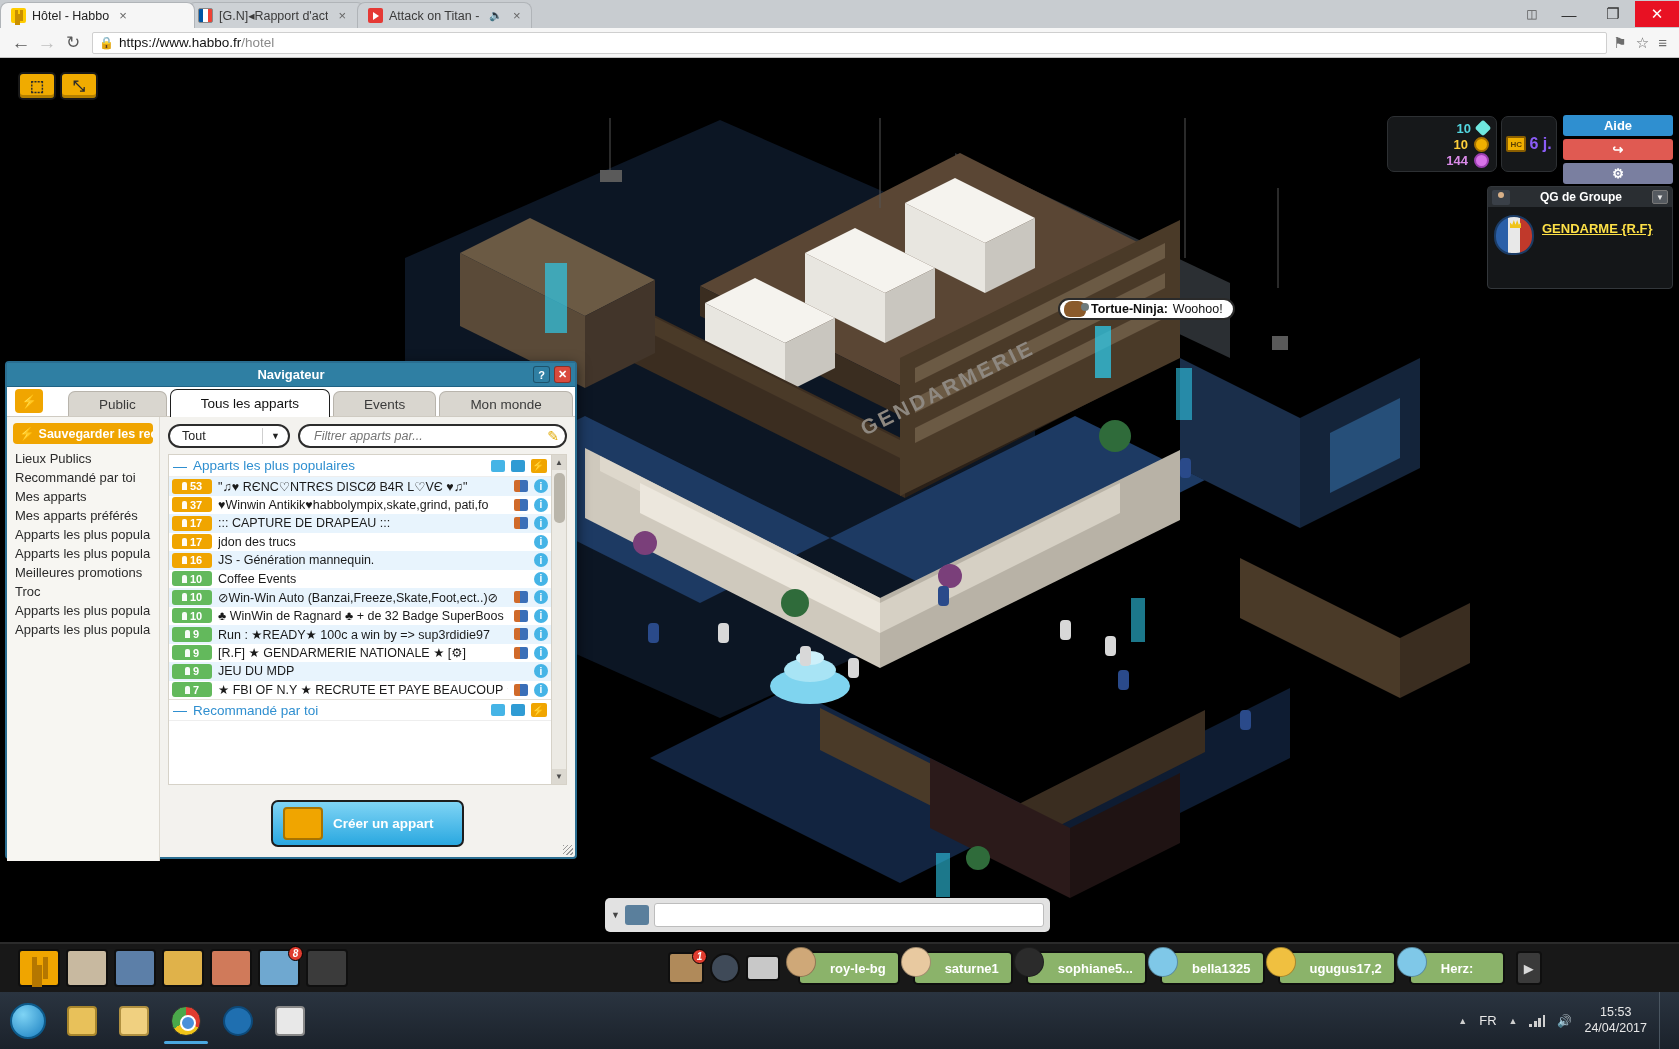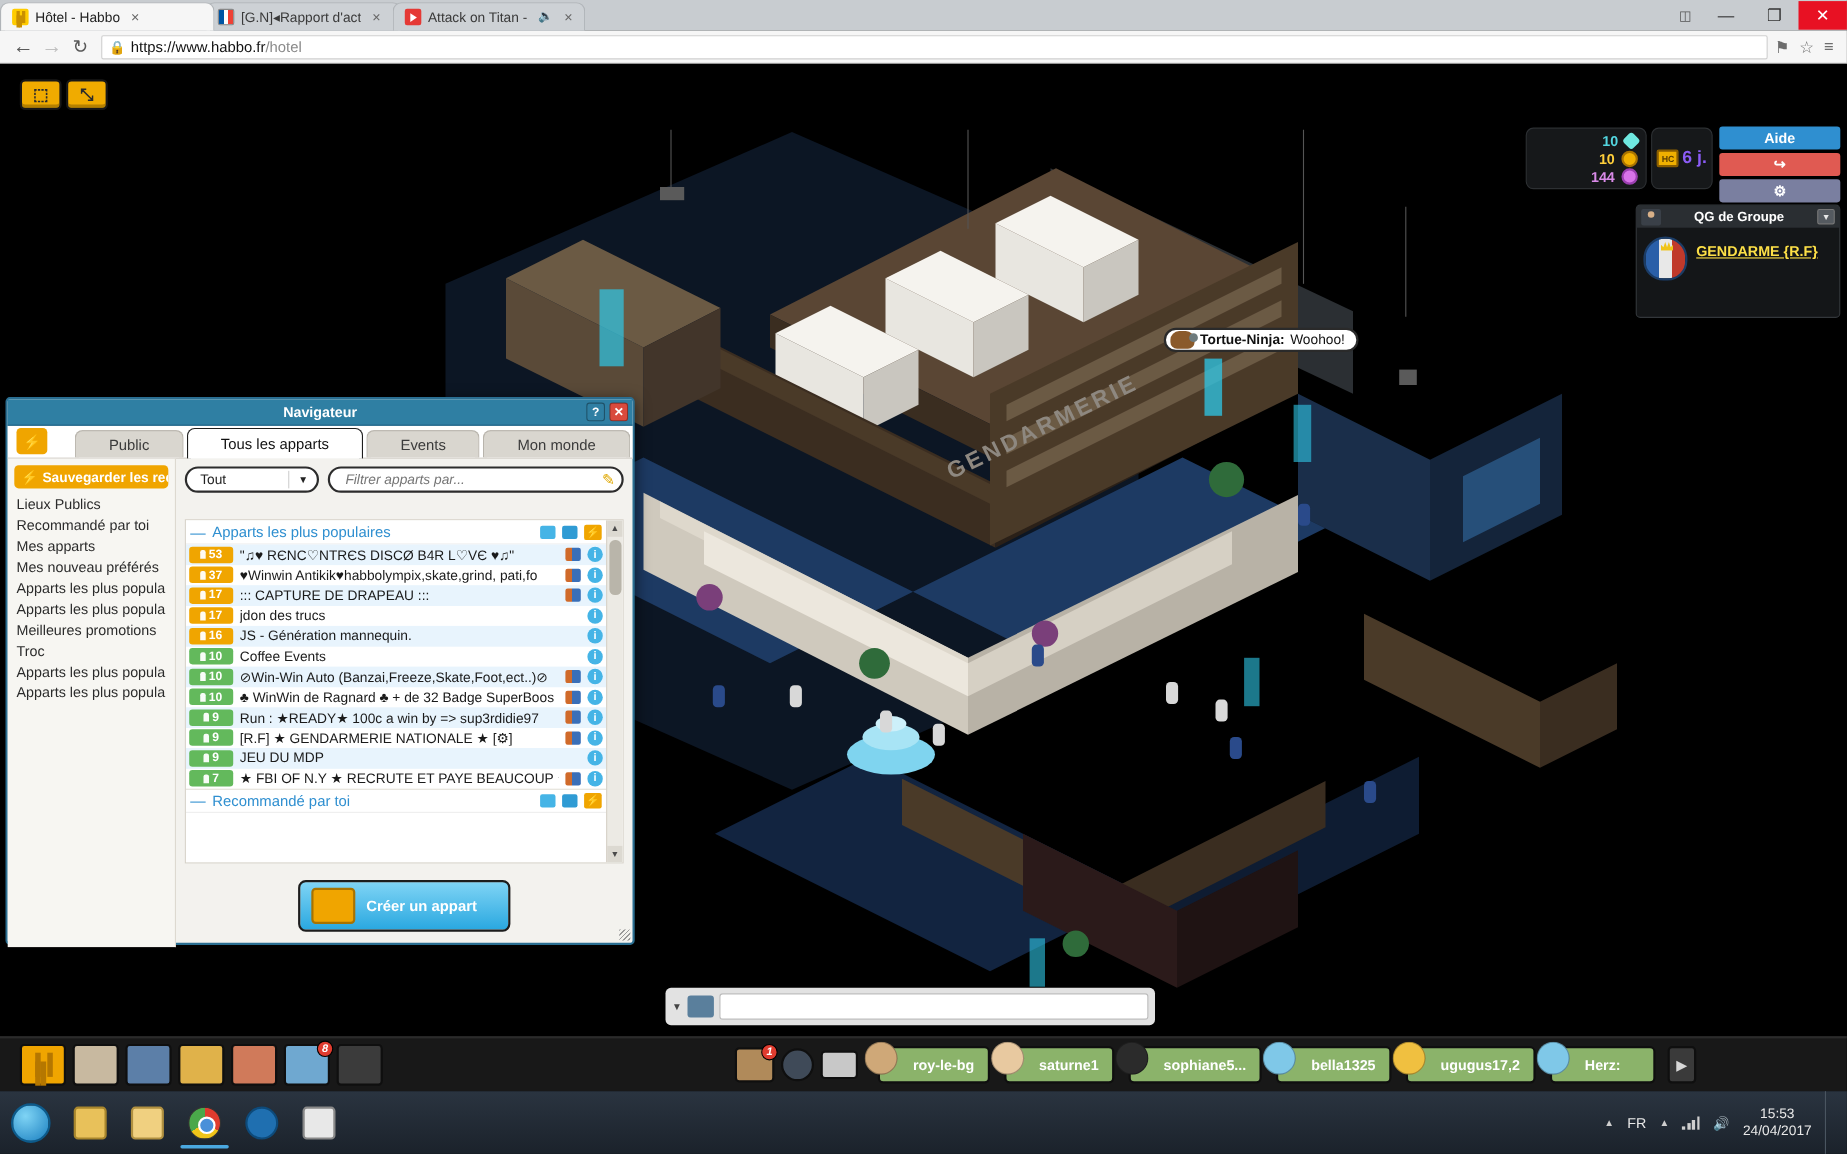--- a/index.html
+++ b/index.html
@@ -175,21 +175,21 @@
     border-top-left-radius:7px; border-top-right-radius:7px; }
   .nv-tab.active { background:#fff; color:#111; border-color:#1e1e1e; height:28px; font-weight:normal; position:relative; top:1px;}
 
   .nv-body { display:flex; height:calc(498px - 24px - 30px); }
   .nv-side { width:153px; background:#f7f6f2; border-right:1px solid #ddd9d0; padding:6px 0 0 0; }
   .nv-save { margin:0 6px 5px 6px; height:21px; background:#f0a500; border-radius:4px; color:#fff;
     font-size:12.5px; font-weight:bold; display:flex; align-items:center; gap:4px; padding:0 6px; overflow:hidden; white-space:nowrap;}
   .nv-side-item { font-size:13px; color:#2b2b2b; padding:2px 8px; white-space:nowrap; overflow:hidden; }
 
   .nv-main { flex:1; display:flex; flex-direction:column; padding:7px 8px 0 8px; }
-  .nv-filters { display:flex; gap:8px; align-items:center; margin-bottom:24px; }
+  .nv-filters { display:flex; gap:8px; align-items:center; margin-bottom:6px; }
   .nv-select { width:122px; height:24px; background:#fff; border:2px solid #2c2c2c; border-radius:12px;
     display:flex; align-items:center; padding:0 4px 0 12px; font-size:12.5px; color:#222; position:relative;}
   .nv-select .sep { position:absolute; right:25px; top:2px; bottom:2px; width:1px; background:#cfcfcf; }
   .nv-select .car { position:absolute; right:8px; font-size:9px; color:#222; }
   .nv-search { flex:1; height:24px; background:#fff; border:2px solid #2c2c2c; border-radius:12px;
     display:flex; align-items:center; padding:0 6px 0 12px; font-size:12.5px; }
   .nv-search input { border:none; outline:none; flex:1; font-size:12.5px; font-style:italic; color:#8b8b8b;
     font-family:"Liberation Sans", sans-serif; background:transparent; }
   .nv-pencil { color:#e0a800; font-size:14px; }
 
@@ -522,21 +522,21 @@
       <div class="nv-body">
 
         <div class="nv-side">
           <div class="nv-save">
             <span>⚡</span>
             <span>Sauvegarder les rec</span>
           </div>
           <div class="nv-side-item">Lieux Publics</div>
           <div class="nv-side-item">Recommandé par toi</div>
           <div class="nv-side-item">Mes apparts</div>
-          <div class="nv-side-item">Mes nouveau préférés</div>
+          <div class="nv-side-item">Mes apparts préférés</div>
           <div class="nv-side-item">Apparts les plus popula</div>
           <div class="nv-side-item">Apparts les plus popula</div>
           <div class="nv-side-item">Meilleures promotions</div>
           <div class="nv-side-item">Troc</div>
           <div class="nv-side-item">Apparts les plus popula</div>
           <div class="nv-side-item">Apparts les plus popula</div>
         </div>
 
         <div class="nv-main">
           <div class="nv-filters">

